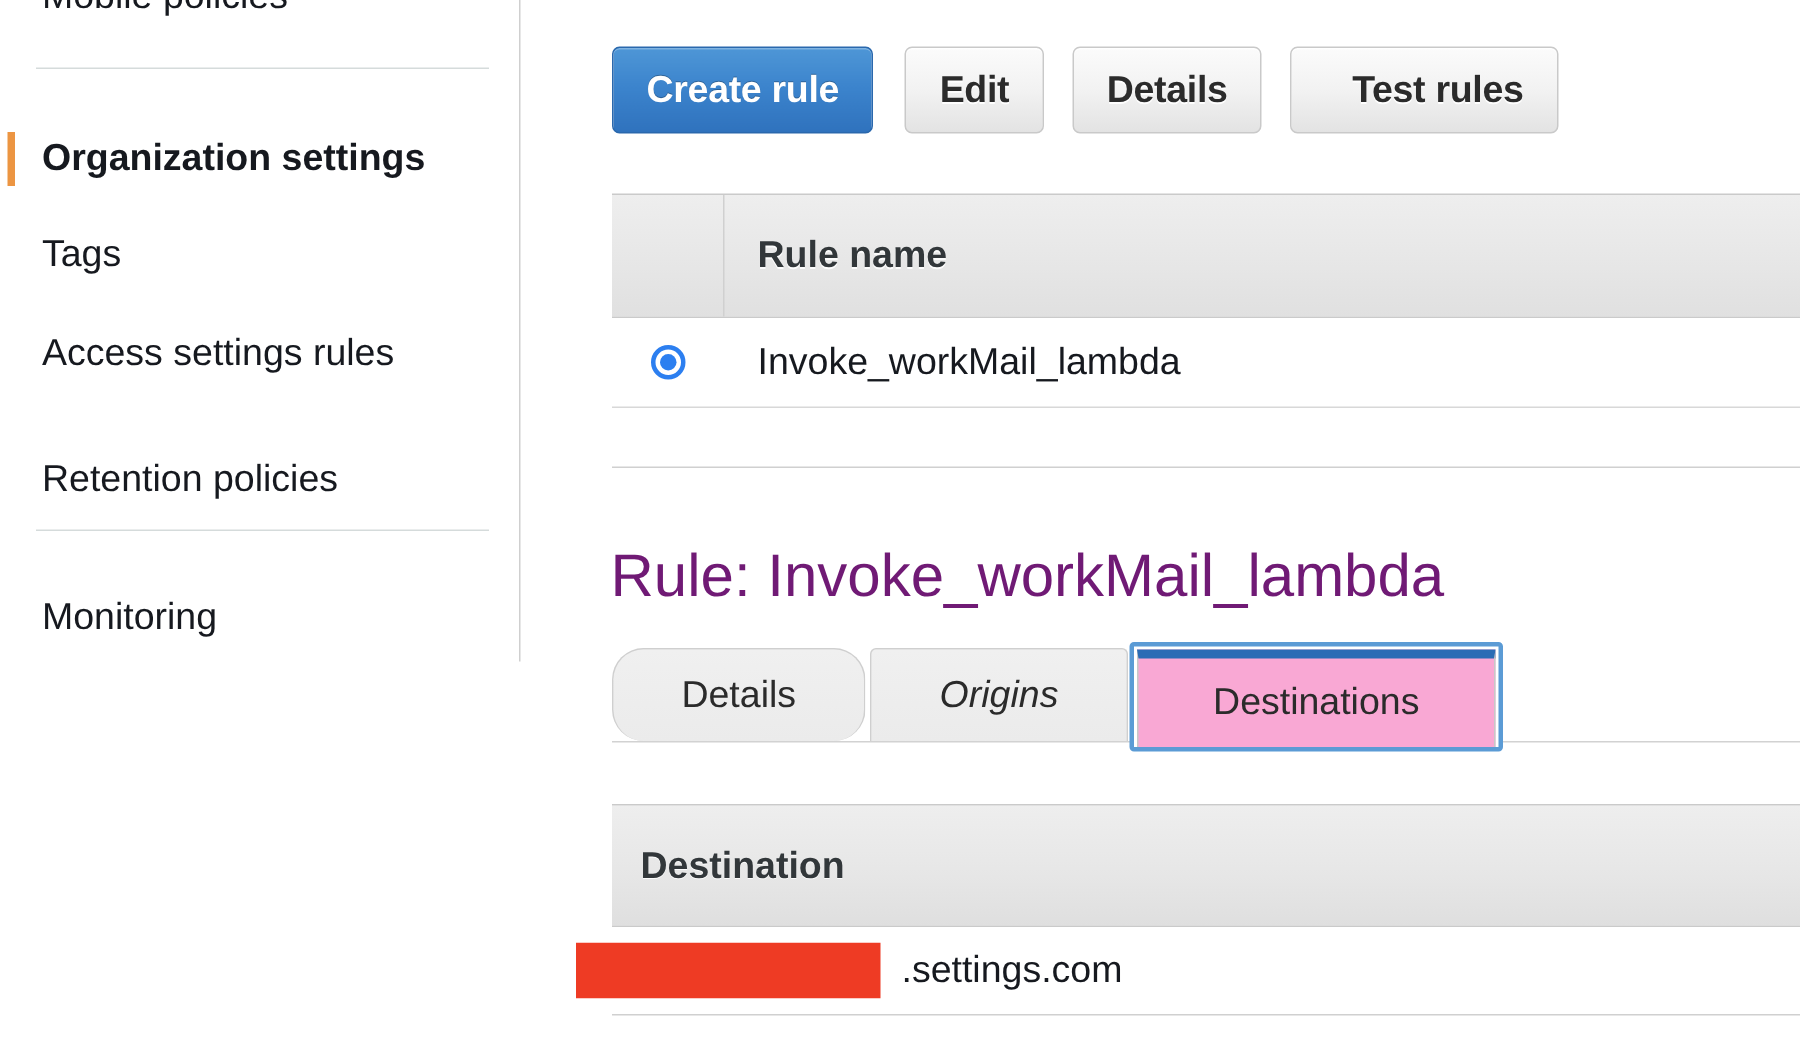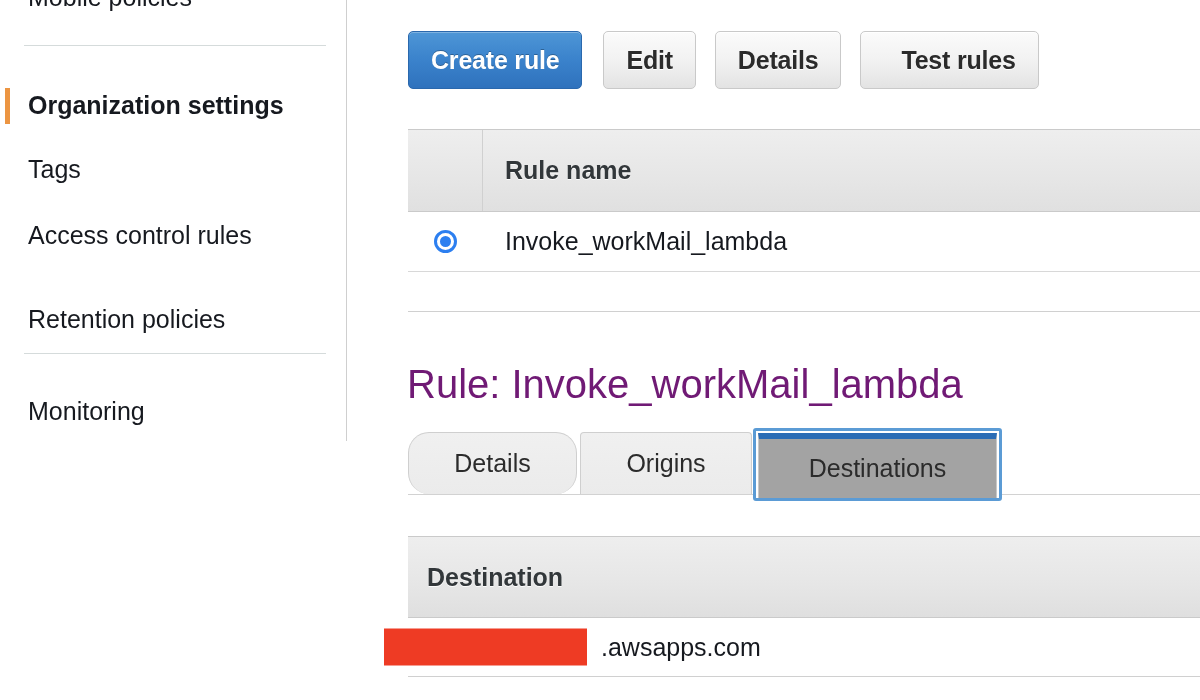--- a/index.html
+++ b/index.html
@@ -243,41 +243,41 @@
     cursor: pointer;
     white-space: nowrap;
     border-top-left-radius: 4px;
     border-top-right-radius: 4px;
     background: linear-gradient(to bottom, #f0f0f0 0%, #ebebeb 100%);
     border: 1px solid #cfcfcf;
     border-bottom: none;
     user-select: none;
   }
   #tab-0 { left: 0px;   width: 169px; border-radius: 21px; }
-  #tab-1 { left: 172px; width: 172px; }
+  #tab-1 { left: 172px; width: 172px; font-style: italic; }
 
   #tab-2-wrap {
     position: absolute;
     left: 345px;
     top: -4px;
     width: 249px;
     height: 73px;
     border: 3px solid #5b9bd5;
     border-radius: 3px;
     box-sizing: border-box;
     background: #ffffff;
   }
   #tab-2 {
     position: absolute;
     left: 2px;
     top: 2px;
     width: 239px;
     height: 65px;
     box-sizing: border-box;
-    background: #a3a3a3;
+    background: #f9a8d4;
     border: 1px solid #c8c8c8;
     border-bottom: none;
     border-top: 6px solid #2a6cb5;
     display: flex;
     align-items: center;
     justify-content: center;
     font-size: 25px;
     color: #2b2b2b;
     cursor: pointer;
     white-space: nowrap;
@@ -341,21 +341,21 @@
   <div id="side-item-0" class="side-item clipped">Mobile policies</div>
 
   <div id="side-rule-1" class="side-rule"></div>
 
   <div id="active-marker"></div>
 
   <div id="side-item-1" class="side-item active">Organization settings</div>
 
   <div id="side-item-2" class="side-item">Tags</div>
 
-  <div id="side-item-3" class="side-item">Access control rules</div>
+  <div id="side-item-3" class="side-item">Access settings rules</div>
 
   <div id="side-item-4" class="side-item">Retention policies</div>
 
   <div id="side-rule-2" class="side-rule"></div>
 
   <div id="side-item-5" class="side-item">Monitoring</div>
 </div>
 <div id="sidebar-divider"></div>
 
 <div id="main">
@@ -389,17 +389,17 @@
     <div id="tab-1" class="tab">Origins</div>
     <div id="tab-2-wrap">
       <div id="tab-2">Destinations</div>
     </div>
   </div>
 
   <div id="dest-table">
     <div class="dest-head">Destination</div>
     <div class="dest-row">
       <div id="redaction-box"></div>
-      <div class="dest-value">.awsapps.com</div>
+      <div class="dest-value">.settings.com</div>
     </div>
   </div>
 
 </div>
 
 </body></html>

